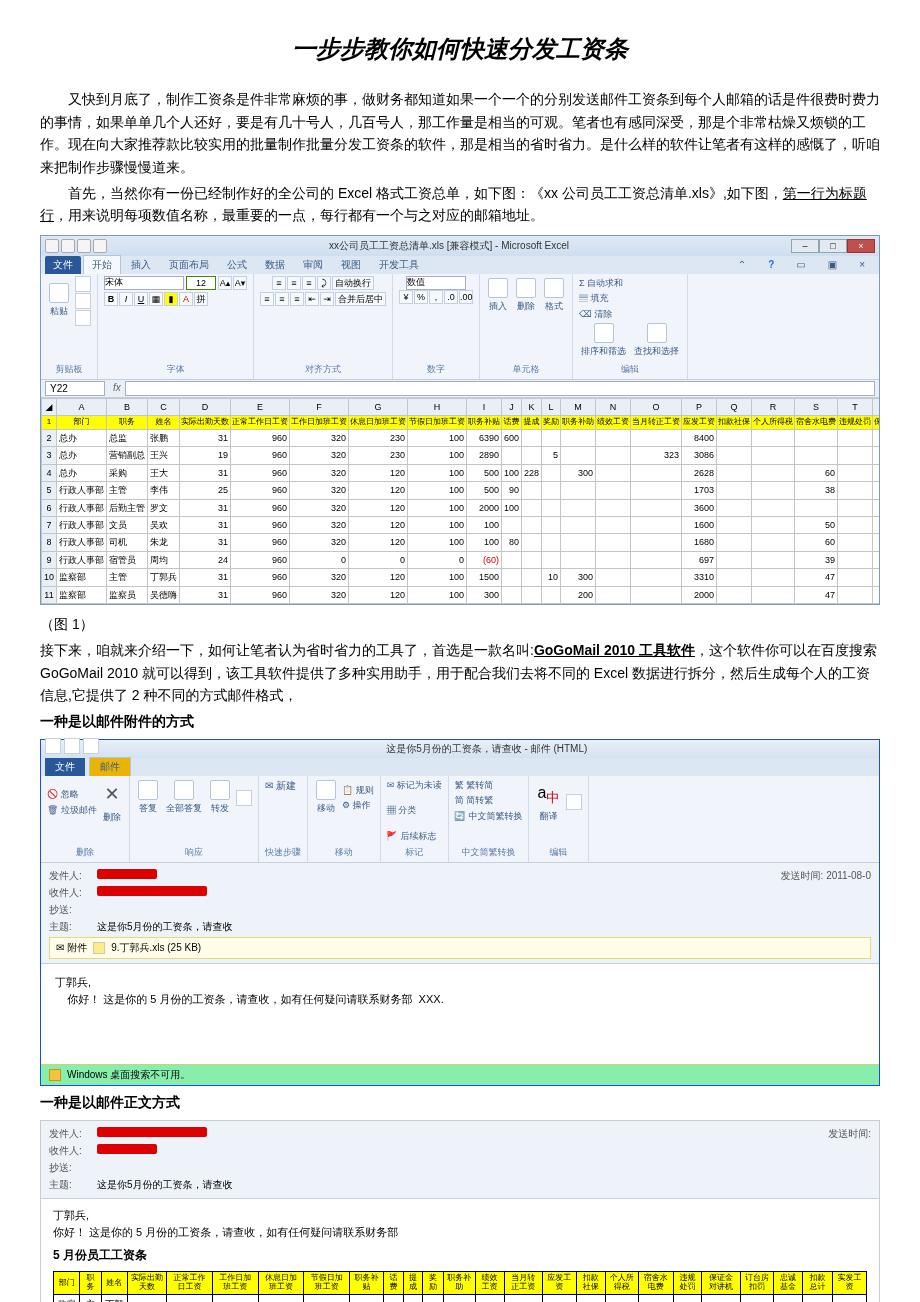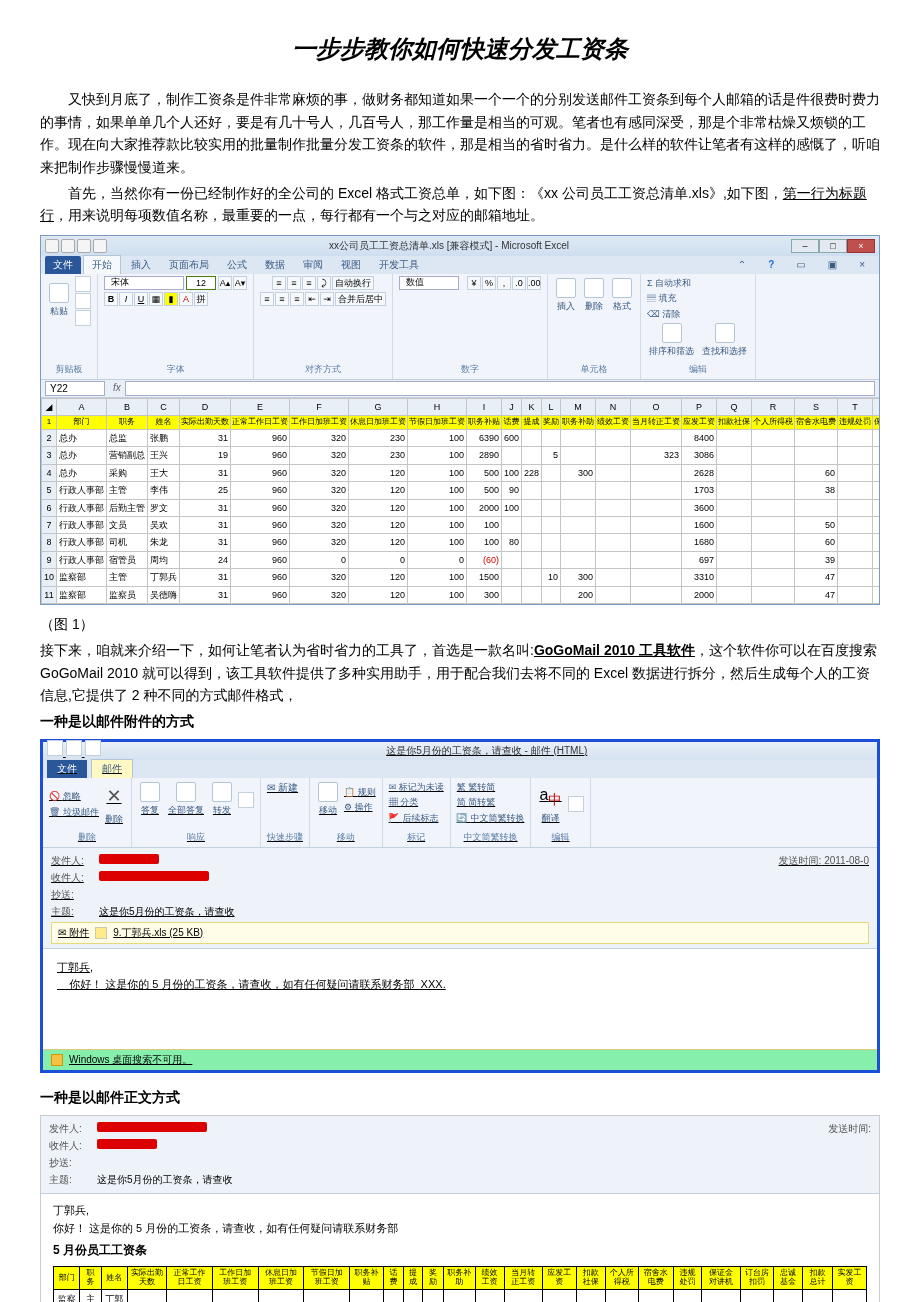--- a/index.html
+++ b/index.html
@@ -24,47 +24,47 @@
   .ribbon-tabs .file-tab { background:#2a579a; color:#fff; border-radius:2px 2px 0 0; }
   .ribbon-tabs .active { background:#f5f9fc; border:1px solid #b5c5d8; border-bottom:none; }
   .ribbon-tabs .help-icons { margin-left:auto; display:flex; gap:6px; padding-right:6px; color:#5a7ba5; }
   .ribbon { display:flex; background:#f1f5fb; border-bottom:1px solid #c5d0de; min-height:54px; }
   .rgroup { border-right:1px solid #d0dae6; padding:2px 6px; display:flex; flex-direction:column; justify-content:space-between; }
   .rgroup .glabel { text-align:center; font-size:9px; color:#5a7ba5; margin-top:2px; }
   .rcontent { display:flex; gap:4px; align-items:center; flex-wrap:wrap; }
   .bigbtn { display:flex; flex-direction:column; align-items:center; gap:1px; padding:2px; }
   .bigbtn .icon { width:20px; height:20px; border:1px solid #b5c5d8; background:#fff; border-radius:2px; }
   .btnlabel { font-size:9px; color:#3b5a82; }
-  .font-select { width:80px; height:14px; border:1px solid #aac; font-size:9px; padding:0 6px; background:#fff; }
+  .font-select { width:80px; height:14px; border:1px solid #aac; font-size:9px; padding:0 0; background:#fff; }
   .size-select { width:30px; height:14px; border:1px solid #4d7c0f; font-size:9px; text-align:center; background:#fff; }
   .fmt-btns { display:flex; gap:1px; }
   .fmt-btns span { width:14px; height:14px; border:1px solid #c5d0de; background:#f5f9fc; font-size:9px; text-align:center; line-height:12px; }
   .namebox-row { display:flex; background:#e8eff7; border-bottom:1px solid #c5d0de; height:18px; align-items:center; }
   .namebox { width:60px; height:15px; border:1px solid #aac; background:#fff; font-size:10px; padding:0 4px; margin:0 4px; }
   .fx-label { font-style:italic; color:#666; padding:0 4px; font-size:10px; }
   .formula-bar { flex:1; height:15px; border:1px solid #aac; background:#fff; margin-right:4px; }
   
   .grid-wrap { background:#fff; overflow:hidden; }
   table.grid { border-collapse:collapse; font-size:9px; table-layout:fixed; }
   table.grid td, table.grid th { border:1px solid #c5c5c5; padding:1px 2px; white-space:nowrap; overflow:hidden; }
   table.grid th { background:#e8eff7; font-weight:normal; text-align:center; height:14px; }
   table.grid .colhdr { width:30px; }
   table.grid .rowhdr { background:#e8eff7; text-align:center; width:18px; }
   table.grid .datahdr td { background:#ffff00; font-size:8px; text-align:center; line-height:1.1; padding:1px; }
   table.grid td { height:14px; text-align:right; }
   table.grid td.txt { text-align:left; }
   table.grid td.redcell { color:#c00; }
   
-  .outlook-window { border:3px solid #1d4ed8; margin:6px 0 14px; font-size:10px; background:#e8eff7;text-decoration:underline; }
+  .outlook-window { border:1px solid #1d4ed8; margin:6px 0 6px; font-size:10px; background:#e8eff7; }
   .ol-titlebar { display:flex; background:linear-gradient(#e8eff7,#d5e2f0); height:18px; align-items:center; padding:0 4px; }
   .ol-titlebar .tt { flex:1; text-align:center; color:#333; }
   .ol-tabs { display:flex; background:#dce7f3; height:18px; padding-left:4px; gap:4px; align-items:flex-end; }
   .ol-tabs span { padding:1px 10px; font-size:10px; color:#3b5a82; }
   .ol-tabs .file-tab { background:#2a579a; color:#fff; }
-  .ol-tabs .active { background:#fef9c3; border:1px solid #b5c5d8; border-bottom:none; }
+  .ol-tabs .active { background:#eab308; border:1px solid #b5c5d8; border-bottom:none; }
   .ol-ribbon { display:flex; background:#f1f5fb; border-bottom:1px solid #c5d0de; min-height:54px; }
   .sm-icon { width:16px; height:16px; border:1px solid #c5d0de; background:#fff; display:inline-block; }
   .headers { background:#eef3f9; padding:4px 8px; font-size:10px; border-bottom:1px solid #c5d0de; }
   .headers .hrow { display:flex; margin:1px 0; align-items:center; }
   .headers .hlabel { width:48px; color:#555; }
   .headers .hval { flex:1; }
   .redact { display:inline-block; height:10px; background:#d00; border-radius:2px; }
   .redact.w60{width:60px}.redact.w110{width:110px}
   .attach-bar { background:#fffde7; border:1px solid #e6d97a; padding:2px 6px; display:flex; align-items:center; gap:6px; font-size:10px; margin-top:2px; }
   .attach-icon { width:12px; height:12px; background:#ffeb8a; border:1px solid #cca; }
@@ -175,21 +175,21 @@
             <span>≡</span>
             <span>≡</span>
           <span>⇤</span>
             <span>⇥</span>
           <span style="width:auto;padding:0 2px">合并后居中</span>
         </div>
       </div>
       <div class="glabel">对齐方式</div>
     </div>
     <div class="rgroup">
-      <div class="rcontent" style="flex-direction:row;gap:8px">
+      <div class="rcontent" style="flex-direction:column;gap:0">
         <input class="font-select" style="width: 60px;" value="数值">
         <div class="fmt-btns">
           <span>¥</span>
             <span>%</span>
             <span>,</span>
           <span>.0</span>
             <span>.00</span>
         </div>
       </div>
       <div class="glabel">数字</div>
@@ -599,21 +599,21 @@
             <span class="btnlabel">移动</span>
           </div>
         <div style="display:flex;flex-direction:column;font-size:9px;color:#3b5a82;gap:1px">
           <span>📋 <span>规则</span></span>
           <span>⚙ <span>操作</span></span>
         </div>
       </div>
       <div class="glabel">移动</div>
     </div>
     <div class="rgroup">
-      <div class="rcontent" style="flex-direction:column;align-items:flex-start;font-size:9px;color:#3b5a82;gap:1px">
+      <div class="rcontent" style="flex-direction:column;align-items:flex-start;font-size:9px;color:#3b5a82;gap:11px">
         <span>✉ <span>标记为未读</span></span>
         <span>▦ <span>分类</span></span>
         <span>🚩 <span>后续标志</span></span>
       </div>
       <div class="glabel">标记</div>
     </div>
     <div class="rgroup">
       <div class="rcontent" style="flex-direction:column;align-items:flex-start;font-size:9px;color:#3b5a82;gap:1px">
         <span>繁 <span>繁转简</span></span>
         <span>简 <span>简转繁</span></span>

